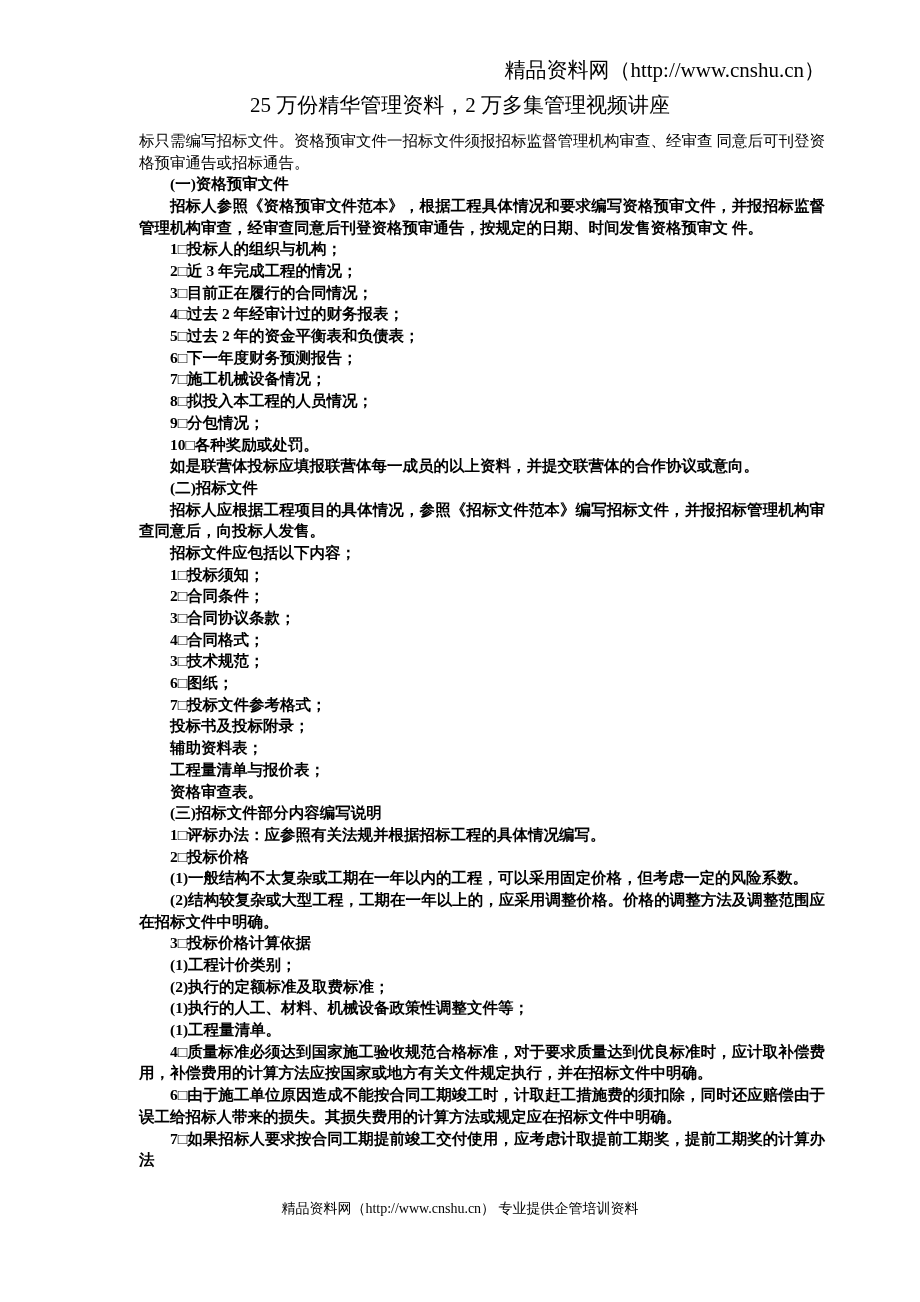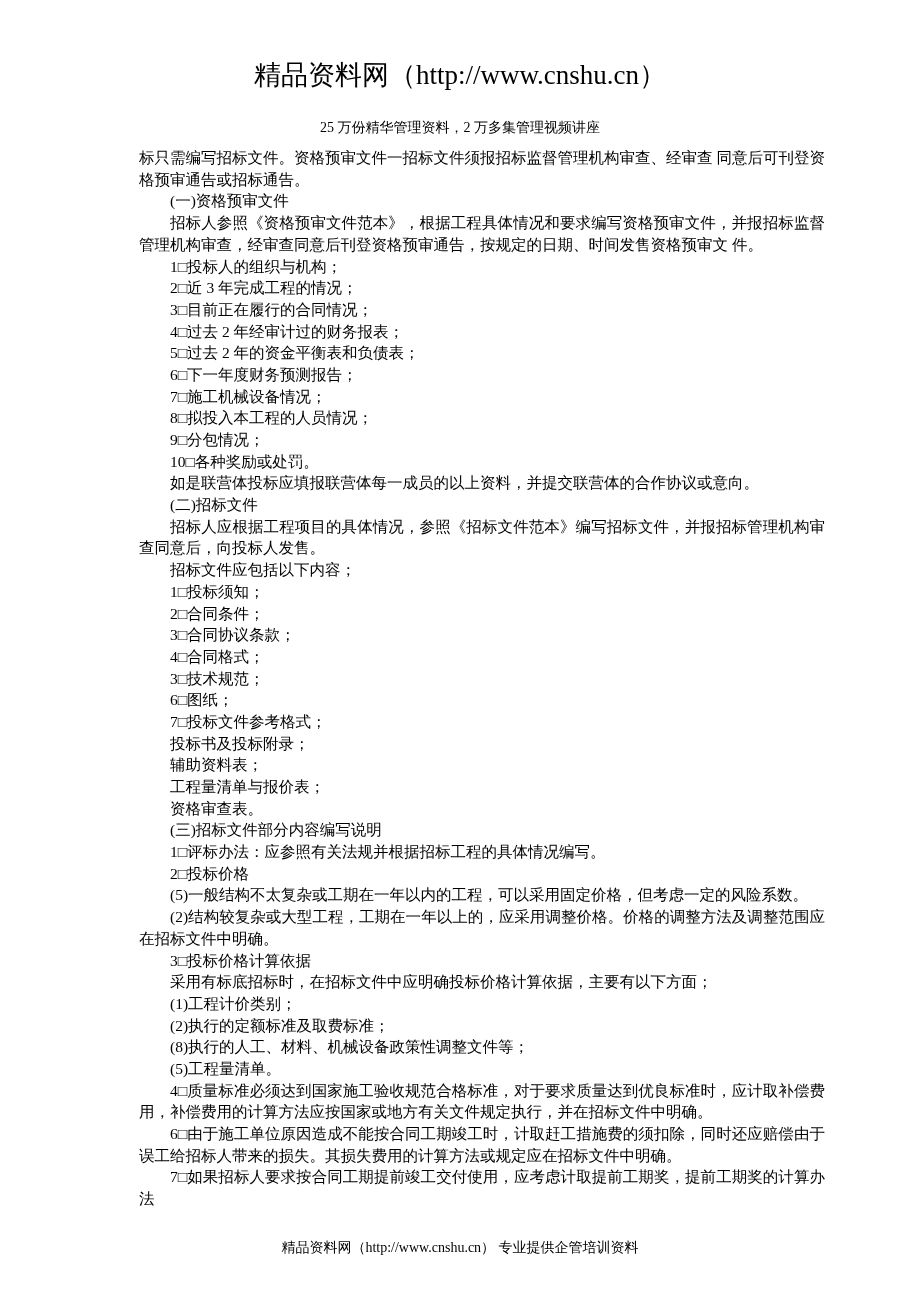--- a/index.html
+++ b/index.html
@@ -9,37 +9,38 @@
       background: #fff;
       width: 920px;
       font-size: 15.5px;
       line-height: 1.4;
       color: #000;
     }
     .page {
       padding: 55px 95px 40px 95px;
     }
     .header {
-      text-align: center;
-      font-size: 27px;
+      text-align: right;
+      font-size: 21px;
       line-height: 1.5;
-      margin-bottom: 22px;
+      margin-bottom: 4px;
     }
     .header-line2 {
       text-align: center;
-      font-size: 14px;
+      font-size: 21px;
       margin-bottom: 10px;
     }
     .body-text {
       text-align: justify;
       margin-left: 44px;
     }
     .para {
       text-indent: 2em;
       margin: 0;
+      font-weight: bold;
     }
     .para-noindent {
       text-indent: 0;
       margin: 0;
     }
     .footer {
       text-align: center;
       font-size: 14px;
       margin-top: 28px;
     }
@@ -76,27 +77,26 @@
     <p class="para">3□技术规范；</p>
     <p class="para">6□图纸；</p>
     <p class="para">7□投标文件参考格式；</p>
     <p class="para">投标书及投标附录；</p>
     <p class="para">辅助资料表；</p>
     <p class="para">工程量清单与报价表；</p>
     <p class="para">资格审查表。</p>
     <p class="para">(三)招标文件部分内容编写说明</p>
     <p class="para">1□评标办法：应参照有关法规并根据招标工程的具体情况编写。</p>
     <p class="para">2□投标价格</p>
-    <p class="para">(5)一般结构不太复杂或工期在一年以内的工程，可以采用固定价格，但考虑一定的风险系数。</p>
+    <p class="para">(1)一般结构不太复杂或工期在一年以内的工程，可以采用固定价格，但考虑一定的风险系数。</p>
     <p class="para">(2)结构较复杂或大型工程，工期在一年以上的，应采用调整价格。价格的调整方法及调整范围应在招标文件中明确。</p>
     <p class="para">3□投标价格计算依据</p>
-    <p class="para">采用有标底招标时，在招标文件中应明确投标价格计算依据，主要有以下方面；</p>
     <p class="para">(1)工程计价类别；</p>
     <p class="para">(2)执行的定额标准及取费标准；</p>
-    <p class="para">(8)执行的人工、材料、机械设备政策性调整文件等；</p>
-    <p class="para">(5)工程量清单。</p>
+    <p class="para">(1)执行的人工、材料、机械设备政策性调整文件等；</p>
+    <p class="para">(1)工程量清单。</p>
     <p class="para">4□质量标准必须达到国家施工验收规范合格标准，对于要求质量达到优良标准时，应计取补偿费用，补偿费用的计算方法应按国家或地方有关文件规定执行，并在招标文件中明确。</p>
     <p class="para">6□由于施工单位原因造成不能按合同工期竣工时，计取赶工措施费的须扣除，同时还应赔偿由于误工给招标人带来的损失。其损失费用的计算方法或规定应在招标文件中明确。</p>
     <p class="para">7□如果招标人要求按合同工期提前竣工交付使用，应考虑计取提前工期奖，提前工期奖的计算办法</p>
   </div>
 
   <div class="footer">精品资料网（http://www.cnshu.cn） 专业提供企管培训资料</div>
 </div>
 
 </body></html>

